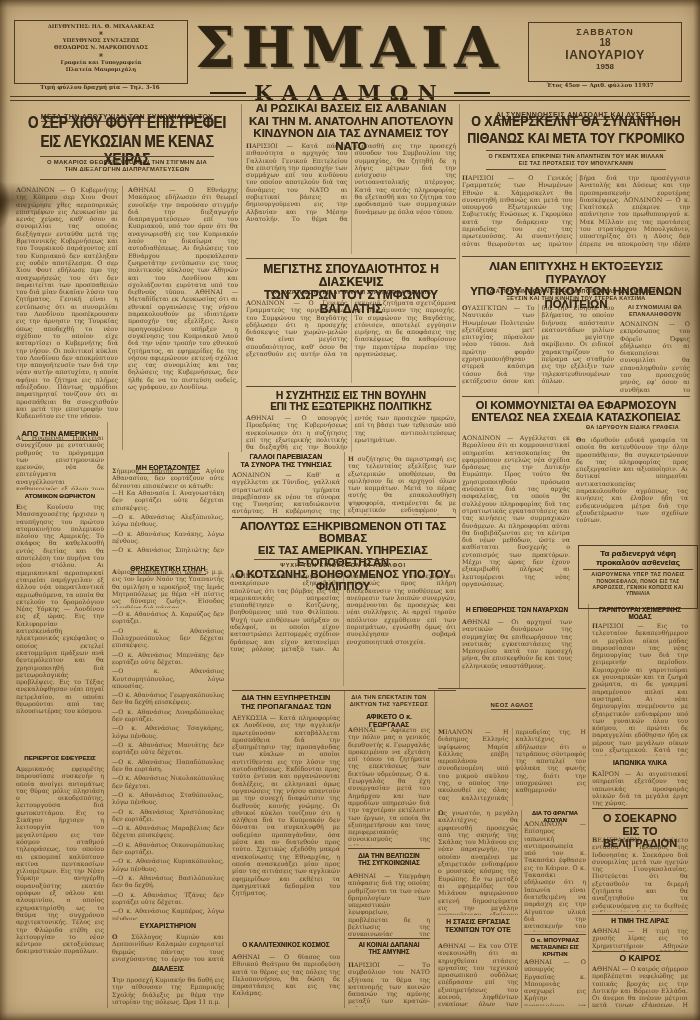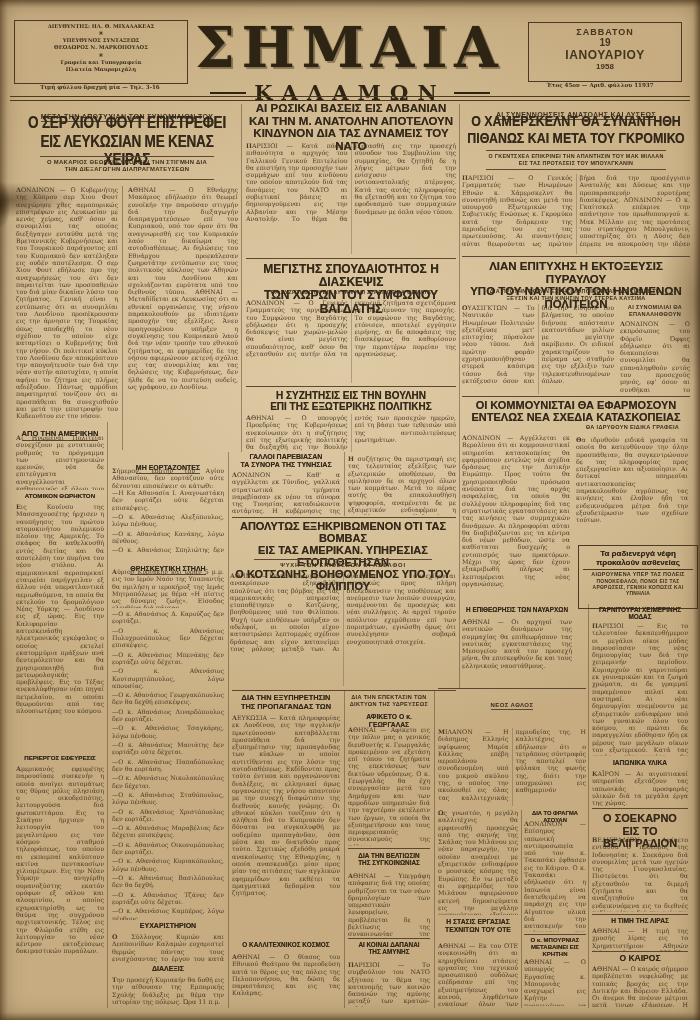--- a/index.html
+++ b/index.html
@@ -62,21 +62,21 @@
       <span id="subtitle">ΚΑΛΑΜΩΝ</span>
       <span class="dash"></span>
     </div>
   </div>
   <div class="blk c" style="left:190px;top:14px;width:320px;">
     <div id="title">ΣΗΜΑΙΑ</div>
   </div>
 
   <div class="blk boxed c" style="left:528px;top:22px;width:152px;height:54px;padding-top:4px;">
     <div class="sans" style="font-size:9px;font-weight:bold;letter-spacing:1px;">ΣΑΒΒΑΤΟΝ</div>
-    <div class="sans" style="font-size:10px;font-weight:bold;">19</div>
+    <div class="sans" style="font-size:10px;font-weight:bold;">18</div>
     <div class="sans" style="font-size:12px;font-weight:bold;letter-spacing:.6px;">ΙΑΝΟΥΑΡΙΟΥ</div>
     <div class="sans" style="font-size:8px;font-weight:bold;">1958</div>
   </div>
   <div class="blk c" style="left:510px;top:82px;width:180px;font-size:5.6px;font-weight:bold;color:#3a2e1d;">Έτος 45ον — Αριθ. φύλλου 11937</div>
 
   <div class="hr2" style="left:10px;top:96px;width:680px;"></div>
 
   <div class="vr" style="left:241px;top:104px;height:348px;"></div>
   <div class="vr" style="left:459px;top:104px;height:584px;"></div>
   <div class="vr" style="left:122px;top:186px;height:264px;"></div>

